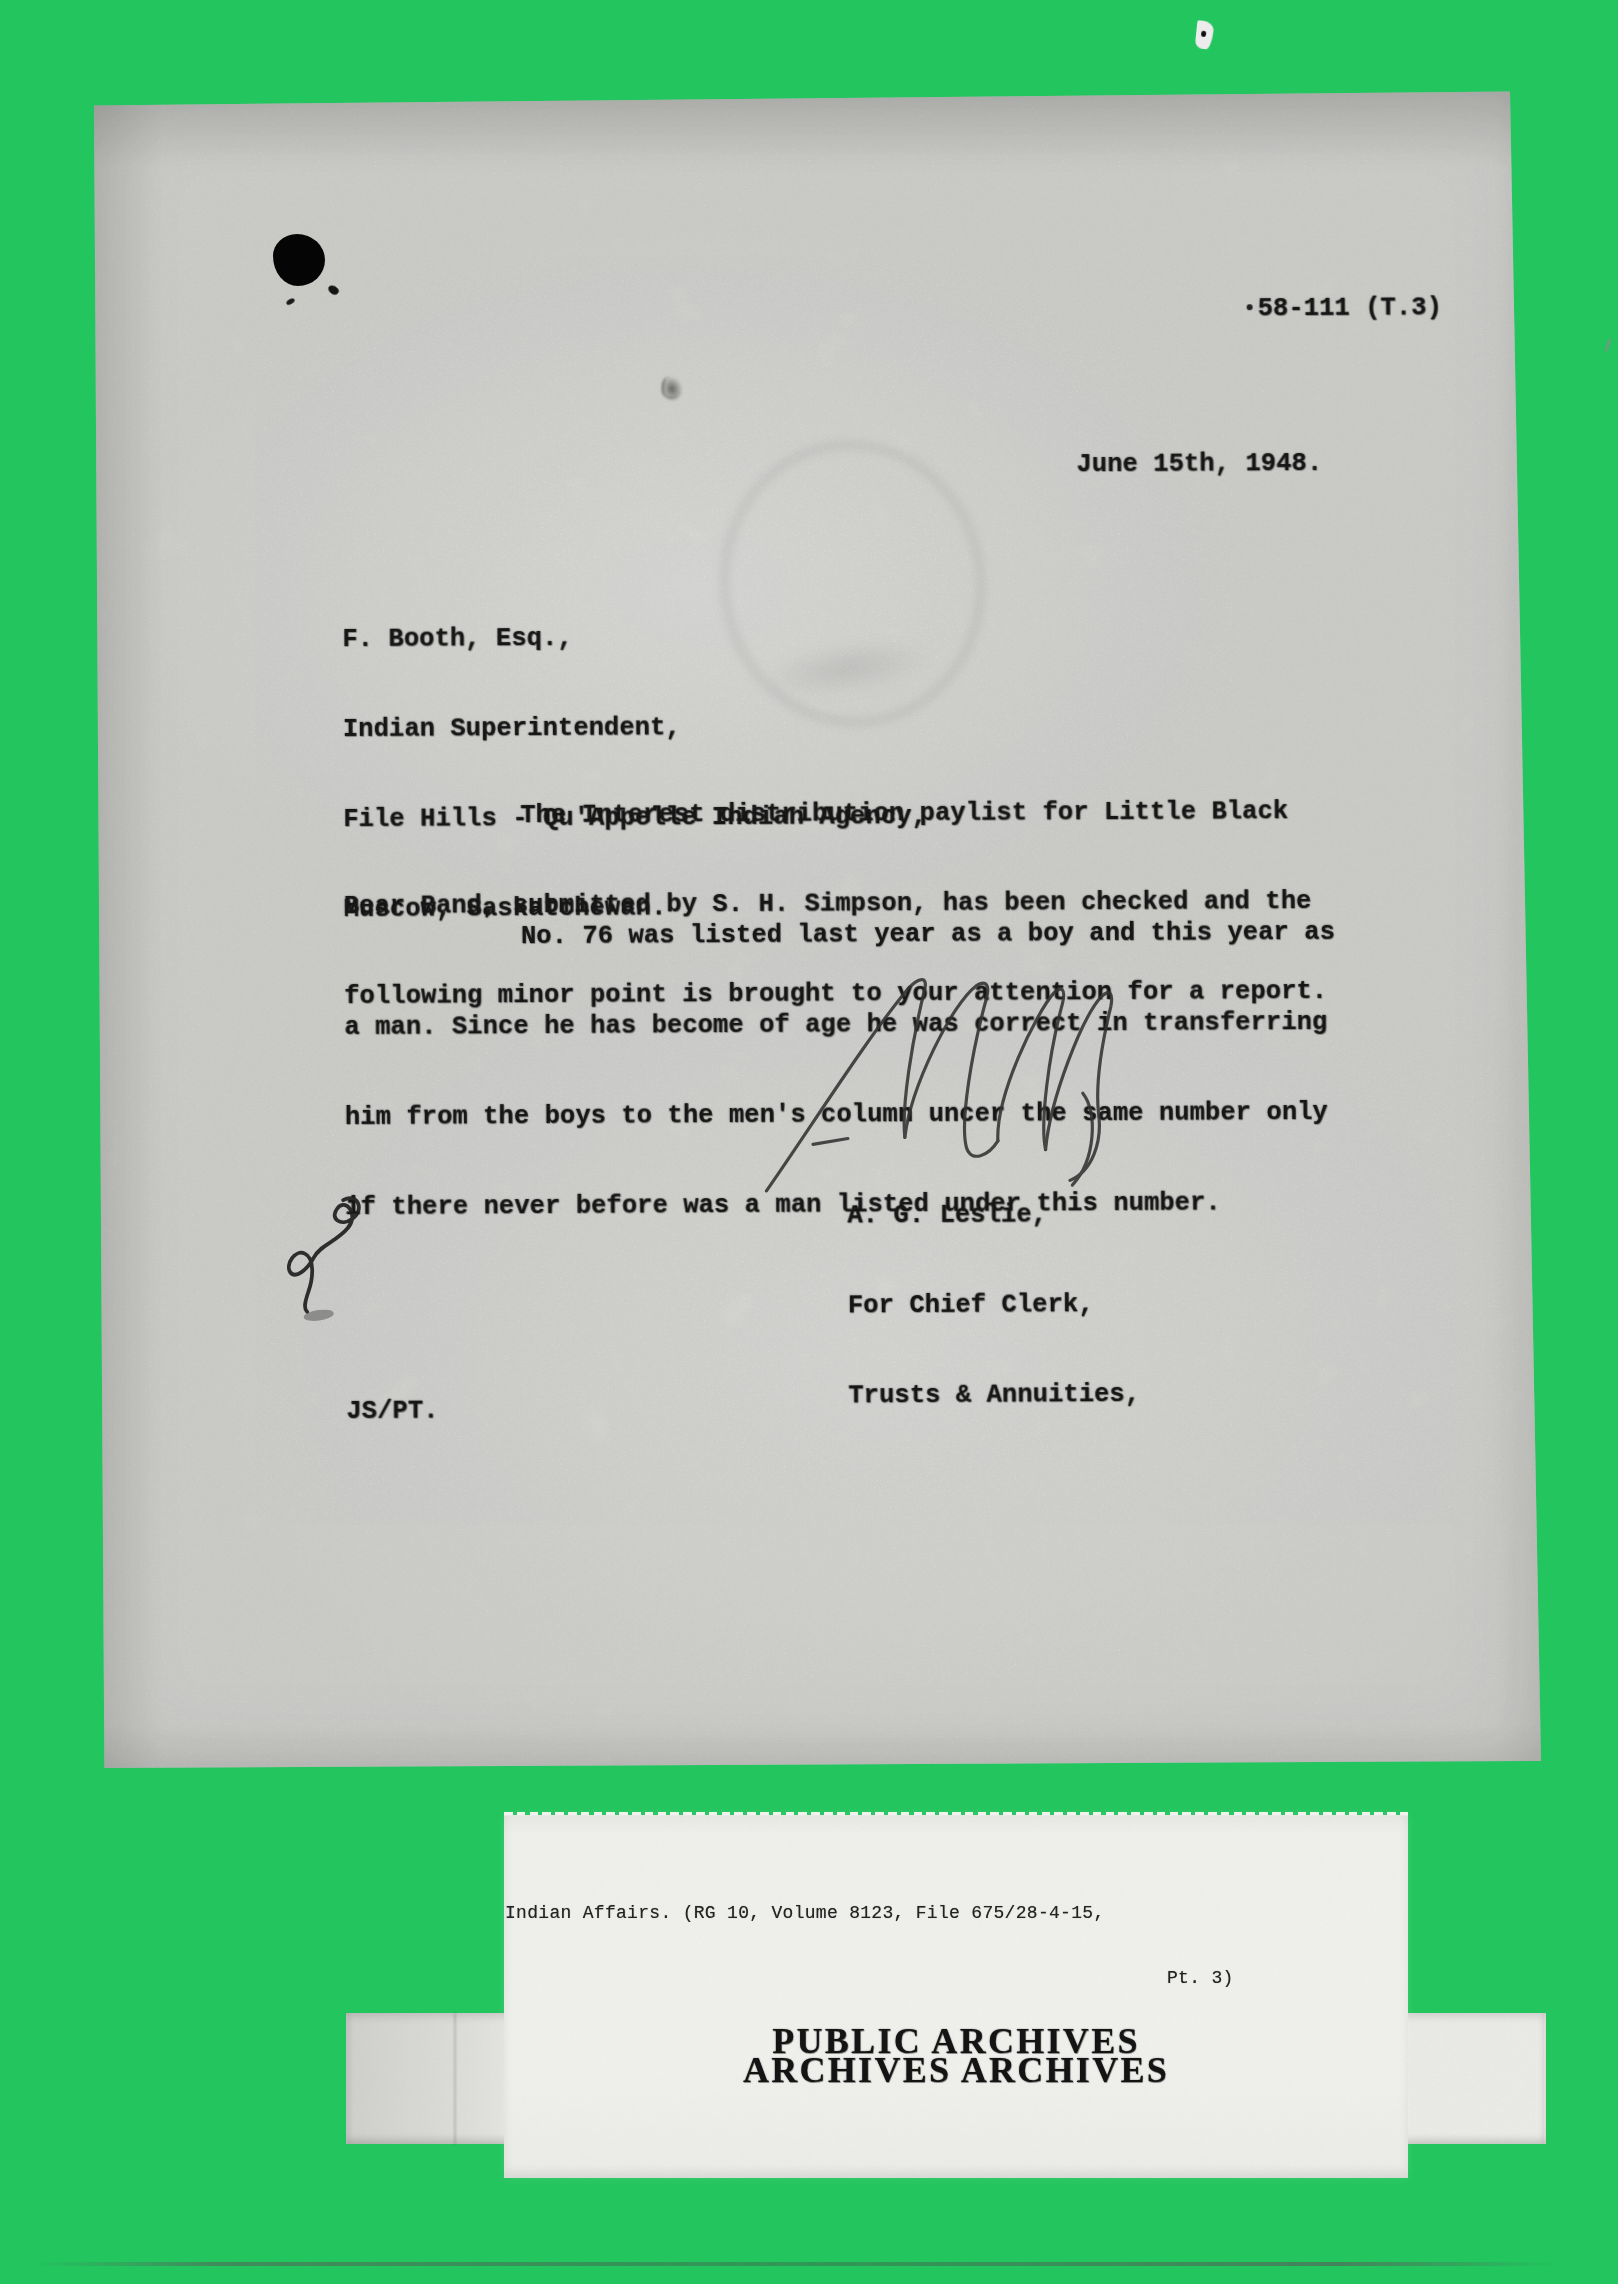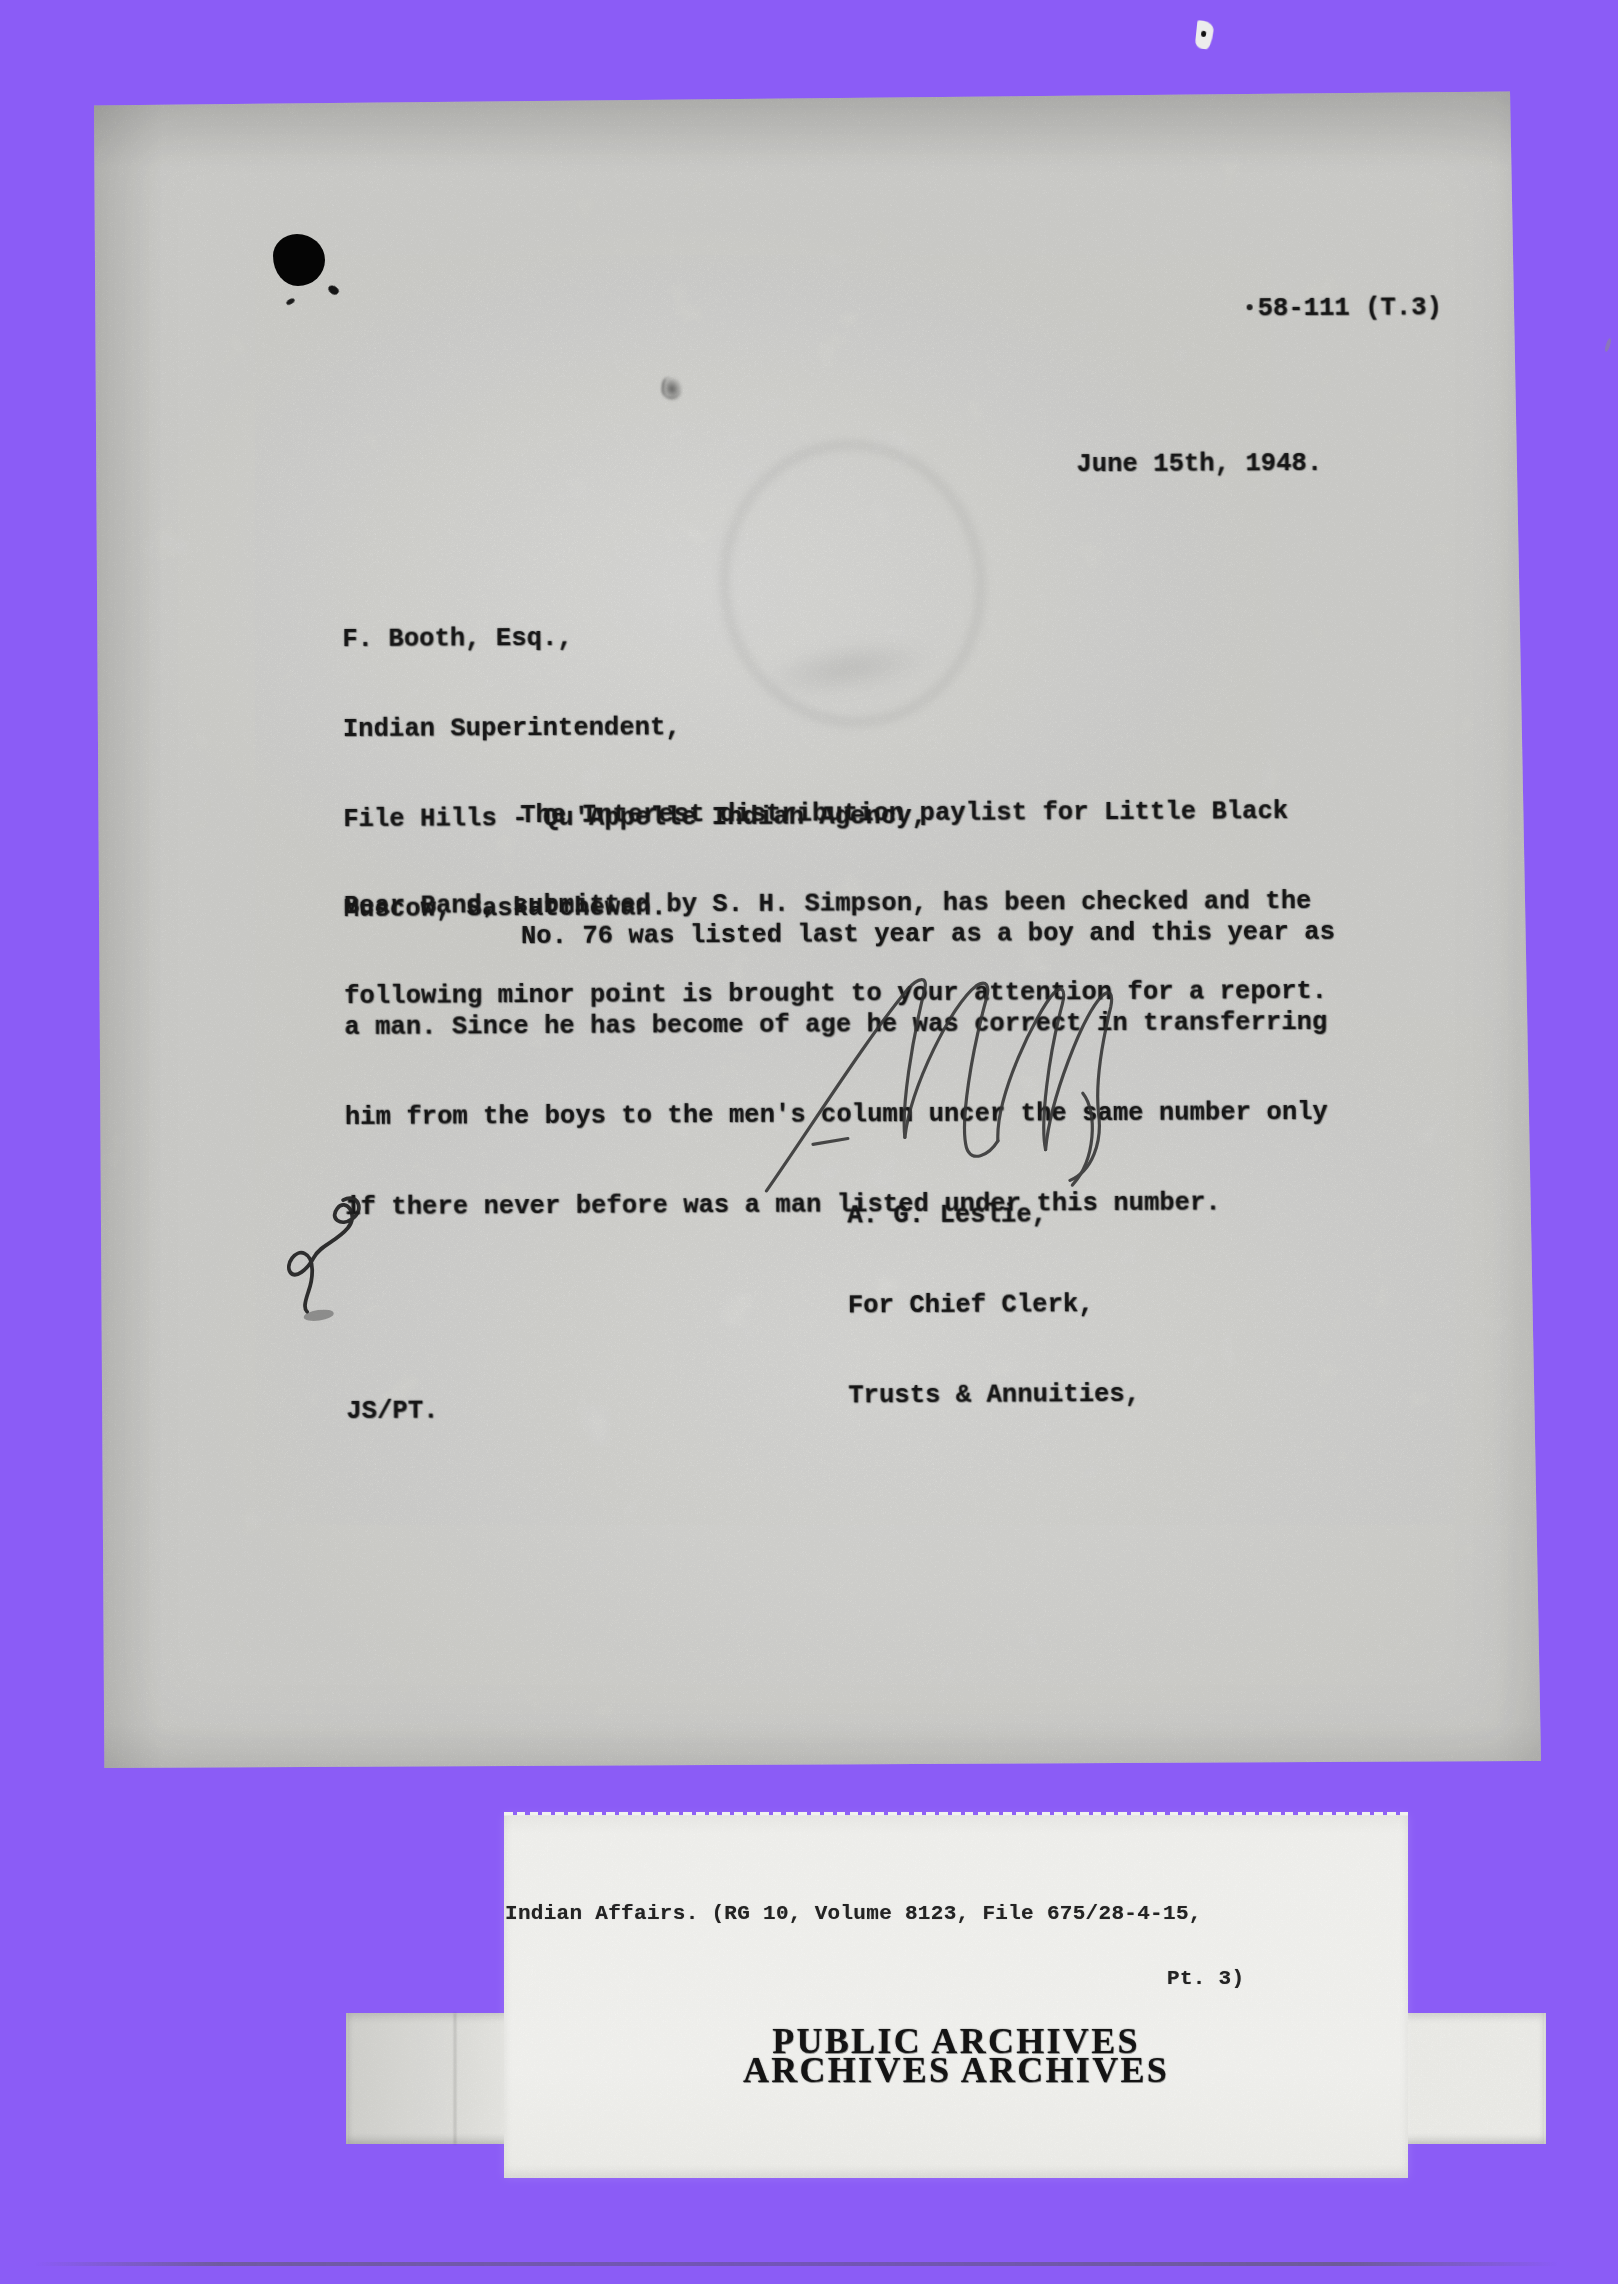--- a/index.html
+++ b/index.html
@@ -1,16 +1,16 @@
 <!DOCTYPE html>
 <html style="font-size:9.3px"><head>
 <meta charset="utf-8">
 <style>
   html,body{margin:0;padding:0;background:#000;}
-  #canvas{position:relative;width:1619px;height:2284px;background:#8b5cf6;overflow:hidden;
+  #canvas{position:relative;width:1619px;height:2284px;background:#22c55e;overflow:hidden;
           font-family:"Liberation Mono",monospace;}
   
   .page{position:absolute;left:87px;top:81px;width:1459px;height:1695px;
         clip-path:polygon(7px 24.4px,1423px 10.5px,1454px 1680px,17.4px 1687px);
         background:
           linear-gradient(180deg,rgba(0,0,0,.16) 0,rgba(0,0,0,0) 87px),
           linear-gradient(90deg,rgba(0,0,0,.11) 0,rgba(0,0,0,0) 76px),
           linear-gradient(0deg,rgba(0,0,0,.08) 0,rgba(0,0,0,0) 52px),
           linear-gradient(270deg,rgba(0,0,0,.06) 0,rgba(0,0,0,0) 52px),
           radial-gradient(ellipse 814px 523px at 42% 30%,#f4f4f1 0%,rgba(244,244,241,0) 70%),
@@ -58,22 +58,22 @@
   .card-wide{position:absolute;left:346px;top:2013px;width:1200px;height:131px;
       background:linear-gradient(90deg,#d7d7d3 0,#e6e6e2 10%,#f2f2ee 16%,#f4f4f0 100%);
       box-shadow:inset 0 3.5px 8.1px rgba(0,0,0,.12),inset 0 -4.7px 7px rgba(0,0,0,.14);}
   .crease{position:absolute;left:108px;top:0;width:2.3px;height:100%;
       background:rgba(0,0,0,.16);filter:blur(0.9px);}
   .card-tall{position:absolute;left:504px;top:1815px;width:904px;height:363px;
       background:linear-gradient(180deg,#efefec 0,#f7f7f4 5%,#f8f8f5 70%,#f3f3ef 100%);
       box-shadow:0 0 10.5px rgba(255,255,255,.12),inset 0 -5.8px 9.3px rgba(0,0,0,.08);}
   .card-tall::before{content:"";position:absolute;left:0;top:-2.9px;right:0;height:4.1px;
       background:repeating-linear-gradient(90deg,#f2f2ef 0 8.7px,rgba(0,0,0,0) 8.7px 12.8px);}
-  .label-line{position:absolute;font-family:"Liberation Mono",monospace;font-weight:700;
-      font-size:21px;line-height:29px;letter-spacing:0.3px;color:#232323;white-space:pre;
+  .label-line{position:absolute;font-family:"Liberation Mono",monospace;font-weight:400;
+      font-size:18px;line-height:29px;letter-spacing:0.3px;color:#232323;white-space:pre;
       text-shadow:0 0 0.9px rgba(0,0,0,.45);}
   .stamp-line{position:absolute;left:504px;width:904px;text-align:center;
       font-family:"Liberation Serif",serif;font-weight:700;font-size:36px;line-height:36px;
       letter-spacing:2.3px;color:#141414;white-space:pre;
       text-shadow:0 0 1.5px rgba(10,10,10,.55),0.6px 0.6px 0 rgba(10,10,10,.35);filter:blur(0.2px);}
   .scan-streak{position:absolute;left:35px;top:2262px;width:1523px;height:3.5px;
       background:linear-gradient(90deg,rgba(90,90,90,0),rgba(90,90,90,.55) 12%,rgba(70,70,70,.35) 50%,rgba(90,90,90,.6) 86%,rgba(90,90,90,0));
       filter:blur(0.6px);}
 </style>
 </head>

